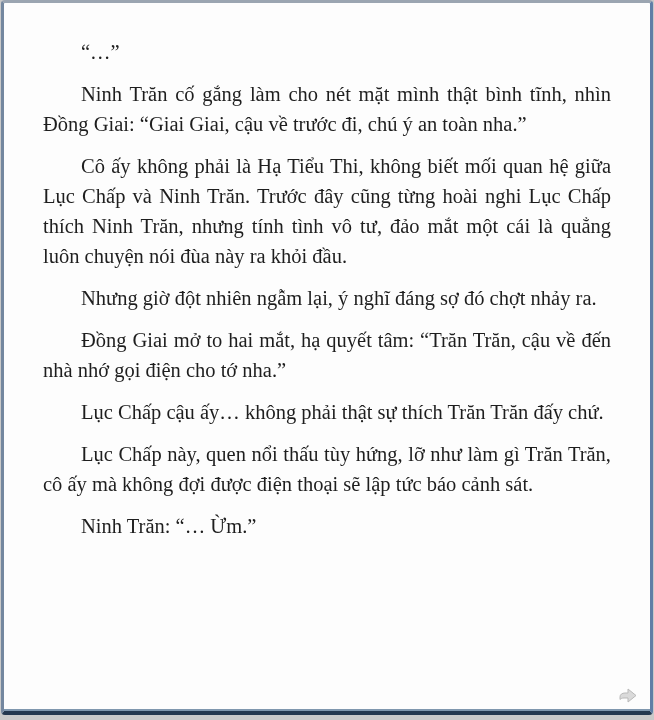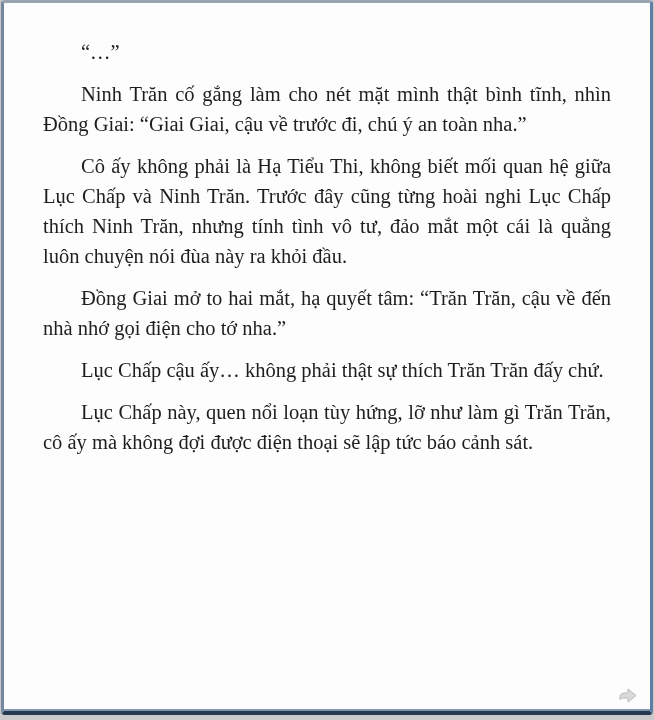--- a/index.html
+++ b/index.html
@@ -57,23 +57,25 @@
 </head>
 <body>
 
 <div class="screen">
   <div class="window">
 
     <div class="content">
         <p class="para">“…”</p>
         <p class="para">Ninh Trăn cố gắng làm cho nét mặt mình thật bình tĩnh, nhìn Đồng Giai: “Giai Giai, cậu về trước đi, chú ý an toàn nha.”</p>
         <p class="para">Cô ấy không phải là Hạ Tiểu Thi, không biết mối quan hệ giữa Lục Chấp và Ninh Trăn. Trước đây cũng từng hoài nghi Lục Chấp thích Ninh Trăn, nhưng tính tình vô tư, đảo mắt một cái là quẳng luôn chuyện nói đùa này ra khỏi đầu.</p>
+        <p class="para">Nhưng giờ đột nhiên ngẫm lại, ý nghĩ đáng sợ đó chợt nhảy ra.</p>
         <p class="para">Đồng Giai mở to hai mắt, hạ quyết tâm: “Trăn Trăn, cậu về đến nhà nhớ gọi điện cho tớ nha.”</p>
         <p class="para">Lục Chấp cậu ấy… không phải thật sự thích Trăn Trăn đấy chứ.</p>
-        <p class="para">Lục Chấp này, quen nổi loạn tùy hứng, lỡ như làm gì Trăn Trăn, cô ấy mà không đợi được điện thoại sẽ lập tức báo cảnh sát.</p>
+        <p class="para">Lục Chấp này, quen nổi thấu tùy hứng, lỡ như làm gì Trăn Trăn, cô ấy mà không đợi được điện thoại sẽ lập tức báo cảnh sát.</p>
+        <p class="para">Ninh Trăn: “… Ừm.”</p>
       </div>
 
     <div class="next-arrow">
       <svg width="22" height="20" viewBox="0 0 22 20" xmlns="http://www.w3.org/2000/svg">
         <path d="M3 12 C3 9.5 5 8 8 8 L11 8 L11 4 L19 10.5 L11 17 L11 13 L7 13 C5 13 4 13.5 3 14.5 Z" fill="#dadada" stroke="#b9b9b9" stroke-width="1" stroke-linejoin="round"></path>
       </svg>
     </div>
 
   </div>
 </div>

